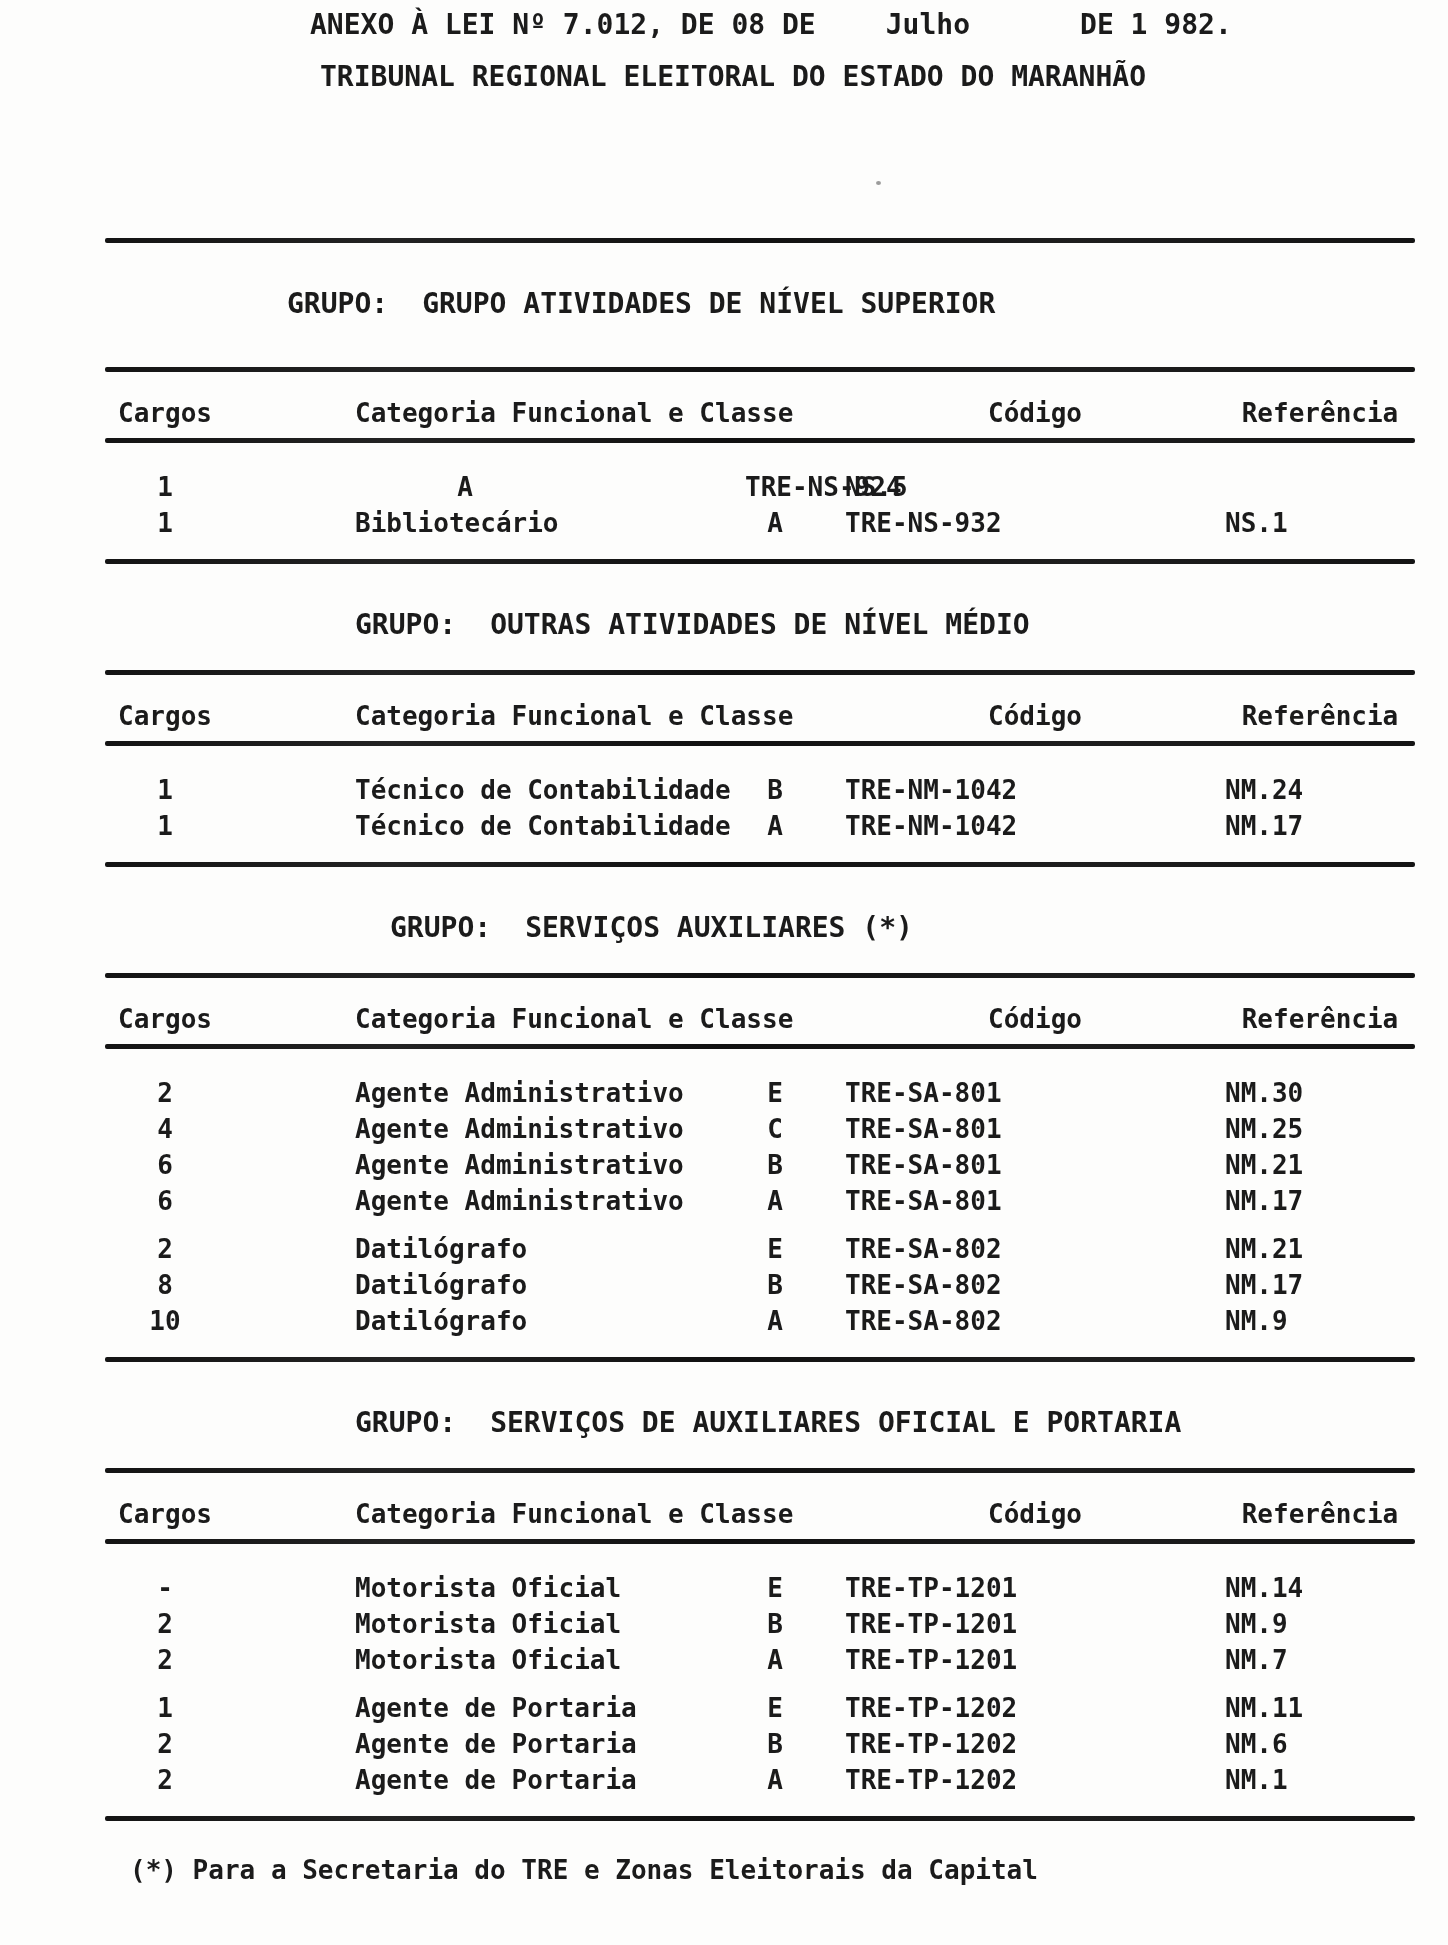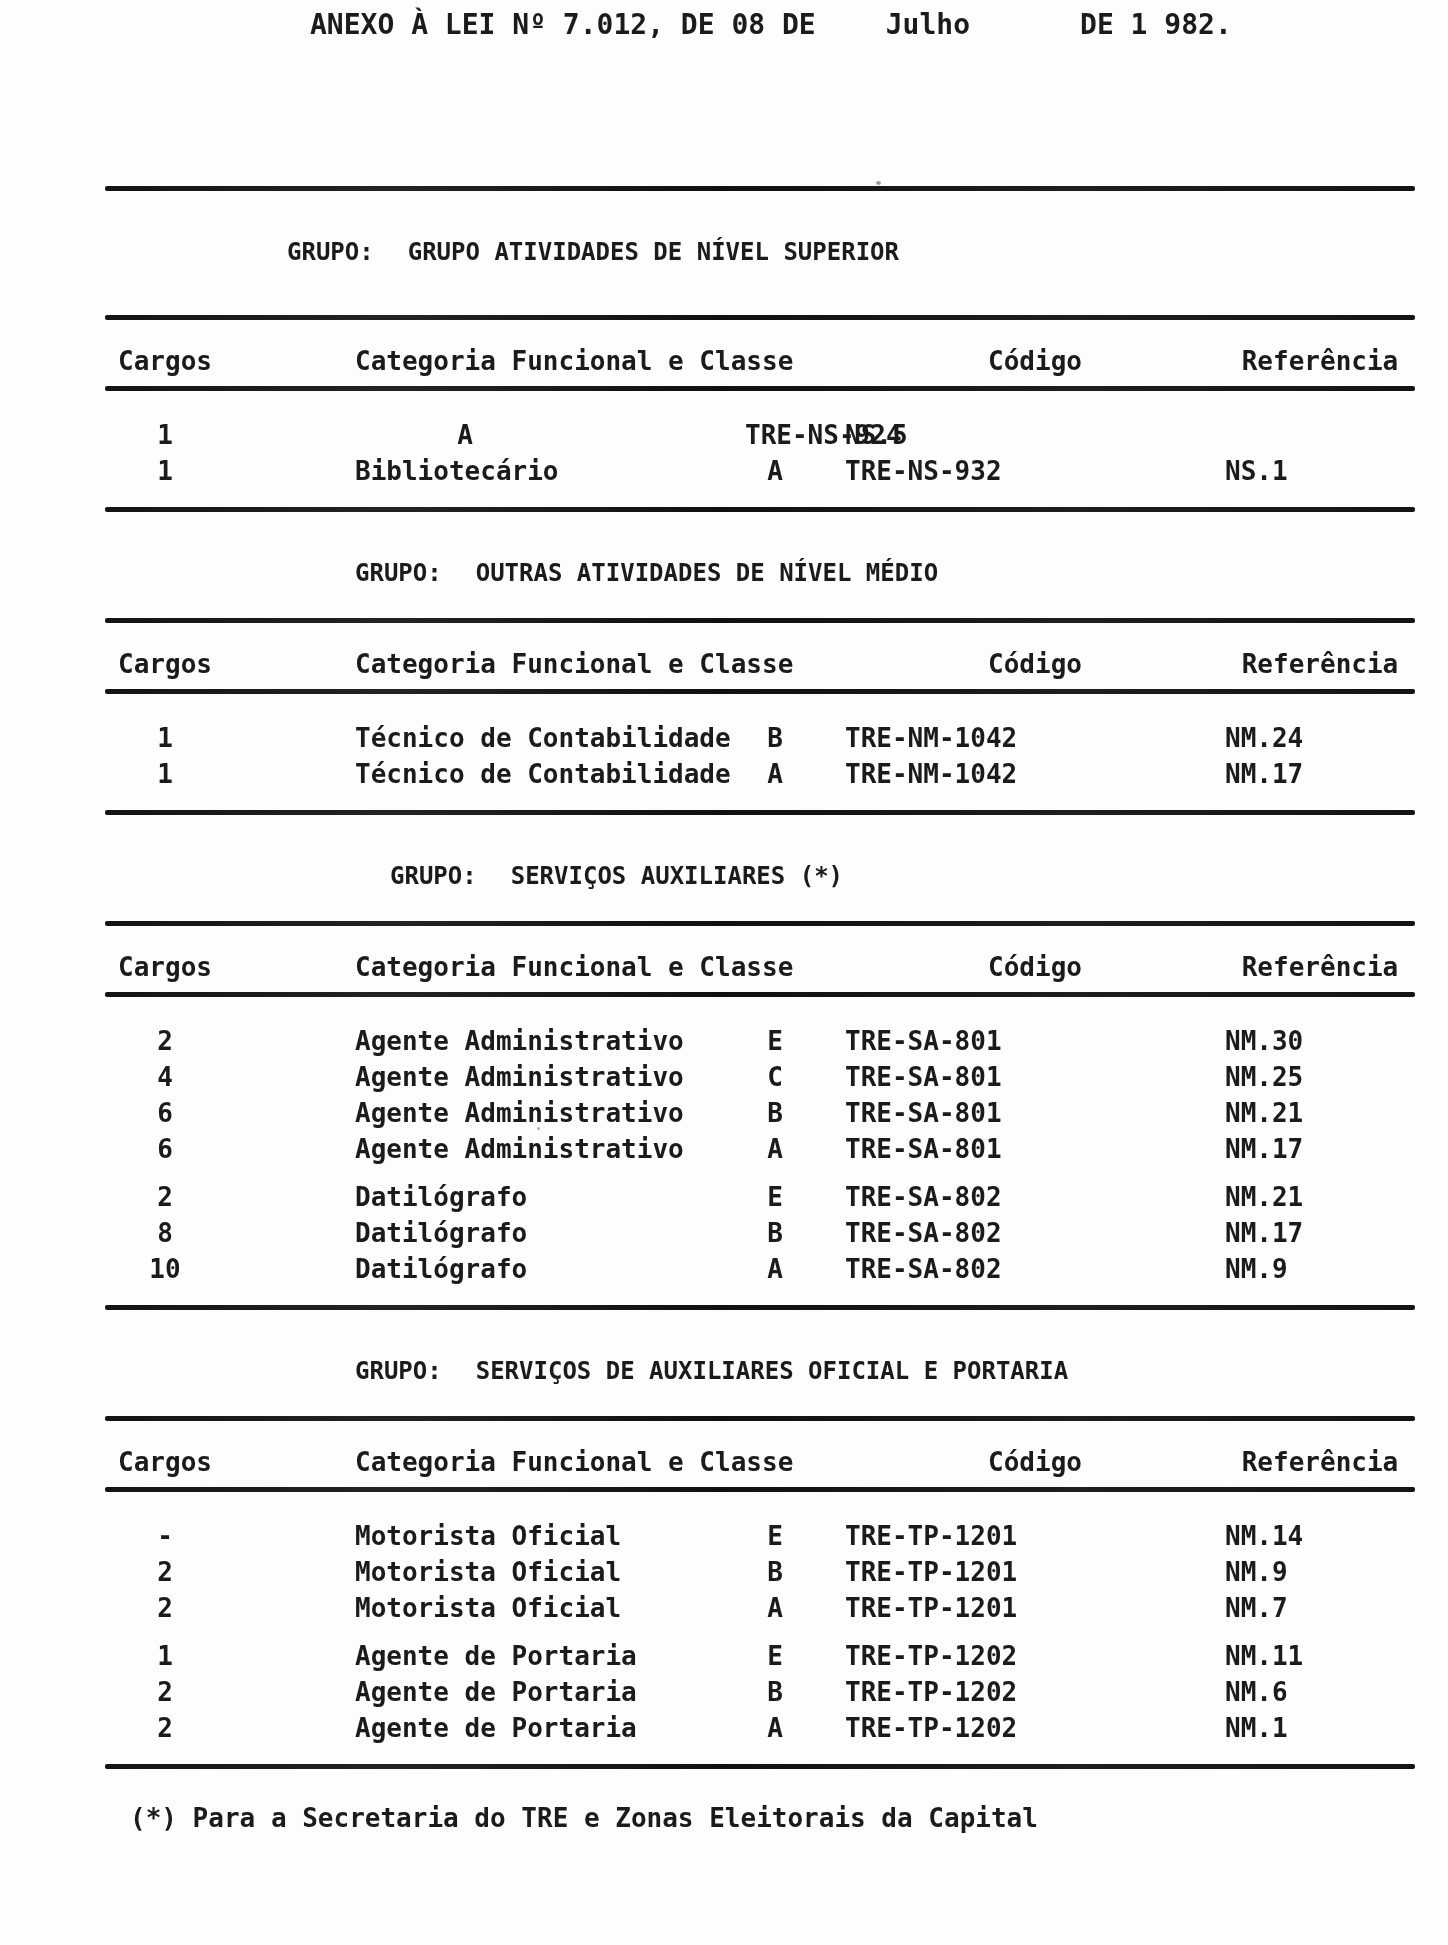--- a/index.html
+++ b/index.html
@@ -54,21 +54,21 @@
     height: 5px;
     background: linear-gradient(90deg, #141414 0%, #232323 22%, #101010 47%, #1e1e1e 74%, #141414 100%);
     border-radius: 2px;
   }
   .rule-page-top { margin-top: 144px; }
 
   
   .group-title {
     margin: 44px 0 0 0;
     display: flex;
-    font-size: 24px;
+    font-size: 28px;
     line-height: 34px;
     font-weight: bold;
     white-space: pre;
   }
   .group-name { margin-left: 34px; }
   .group.indent-0 .group-title { margin-left: 182px; }
   .group.indent-1 .group-title { margin-left: 250px; }
   .group.indent-2 .group-title { margin-left: 285px; }
   .group.indent-3 .group-title { margin-left: 250px; }
 
@@ -130,20 +130,21 @@
 
 <div class="page">
   <div class="content">
 
     <div class="title-block">
       <div class="title-line1">
         <span>ANEXO À LEI Nº 7.012, DE 08 DE</span>
         <span class="title-month">Julho</span>
         <span class="title-year">DE 1 982.</span>
       </div>
+      <div class="title-line2">TRIBUNAL REGIONAL ELEITORAL DO ESTADO DO MARANHÃO</div>
     </div>
 
     <div class="rule rule-page-top"></div>
 
     <div id="groups">
         <section class="group indent-0 first">
     <h2 class="group-title">
       <span class="group-label">GRUPO:</span>
       <span class="group-name">GRUPO ATIVIDADES DE NÍVEL SUPERIOR</span>
     </h2>

